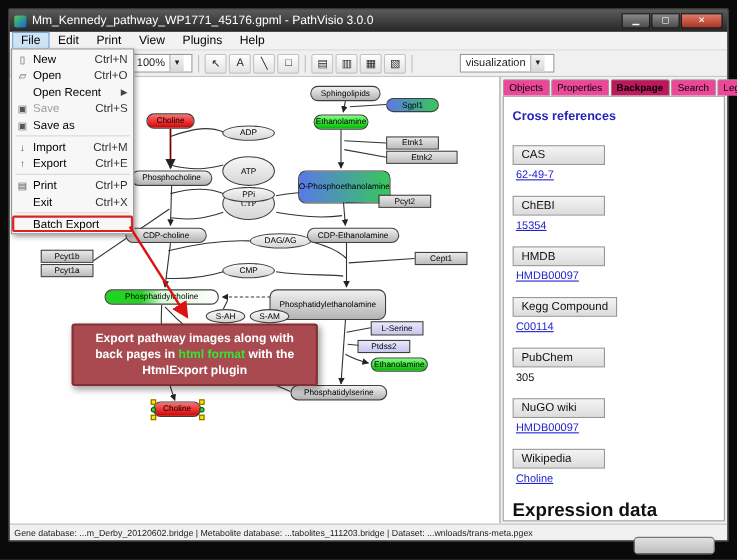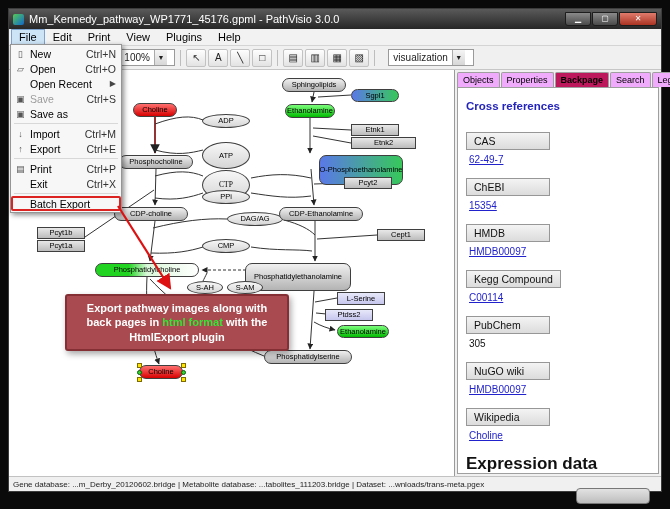--- a/index.html
+++ b/index.html
@@ -17,21 +17,21 @@
   .toolbar{height:24px;background:#f0f0f0;border-bottom:1px solid #c6c6c6;display:flex;align-items:center;gap:2px;padding:0 5px;font-size:10px;color:#222}
   .tb-btn{min-width:20px;height:18px;border:1px solid #c2c2c2;background:linear-gradient(#fefefe,#e3e3e3);border-radius:2px;display:flex;align-items:center;justify-content:center;font-size:10px;padding:0 2px}
   .tb-sep{width:1px;height:16px;background:#bdbdbd;margin:0 3px;flex:none}
   .combo{display:flex;align-items:center;border:1px solid #9a9a9a;background:#fff;height:17px;font-size:10px;padding-left:4px}
   .combo .arrow-box{width:13px;height:100%;background:linear-gradient(#f5f5f5,#d7d7d7);border-left:1px solid #aaa;display:flex;align-items:center;justify-content:center;font-size:7px;margin-left:4px}
   .main{position:absolute;top:61px;left:0;right:0;bottom:15px;display:flex}
   .canvas{position:relative;flex:1;background:#fff;border-right:1px solid #9a9a9a;overflow:hidden}
   .canvas svg.edges{position:absolute;left:0;top:0}
   .sidebar{width:206px;background:#f0f0f0;display:flex;flex-direction:column}
   .tabs{display:flex;font-size:9px;padding:2px 2px 0}
-  .tab{padding:2px 5px;border:1px solid #9f9f9f;border-bottom:none;background:#f0abfc;margin-right:1px;border-radius:2px 2px 0 0;white-space:nowrap}
+  .tab{padding:2px 5px;border:1px solid #9f9f9f;border-bottom:none;background:#ec4899;margin-right:1px;border-radius:2px 2px 0 0;white-space:nowrap}
   .tab.active{background:#be185d;font-weight:bold}
   .side-content{flex:1;background:#fff;border:1px solid #9f9f9f;margin:0 2px 2px;padding:4px 8px;overflow:hidden}
   .xref-heading{color:#2424bb;font-weight:bold;font-size:11.5px;margin:8px 0 20px}
   .xref-box{background:linear-gradient(#f4f4f4,#dcdcdc);border:1px solid #979797;font-size:10.5px;padding:2px 7px;width:max-content;min-width:84px;margin-bottom:4px;color:#111}
   .xref-val{color:#2222cc;text-decoration:underline;font-size:10px;margin:0 0 13px 3px;display:block;width:max-content}
   .xref-val.plain{color:#111;text-decoration:none}
   .expr-heading{font-weight:bold;font-size:17px;margin-top:4px;color:#111}
   .statusbar{position:absolute;left:0;right:0;bottom:0;height:15px;background:#f0f0f0;border-top:1px solid #c2c2c2;font-size:8px;color:#222;padding:3px 4px;white-space:nowrap;overflow:hidden}
   .file-menu{position:absolute;left:10px;top:44px;width:112px;background:#f7f7f7;border:1px solid #959595;box-shadow:2px 2px 5px rgba(0,0,0,.45);font-size:10.5px;z-index:50;padding:1px 0}
   .fm-item{display:flex;align-items:center;height:15px;padding:0 5px 0 3px}
@@ -102,21 +102,21 @@
         <span class="tb-btn">□</span>
       </span>
     <span class="tb-sep"></span>
     <span style="display:flex;gap:2px">
         <span class="tb-btn">▤</span>
         <span class="tb-btn">▥</span>
         <span class="tb-btn">▦</span>
         <span class="tb-btn">▧</span>
       </span>
     <span class="tb-sep"></span>
-    <span class="combo" style="margin-left:8px;width:86px">
+    <span class="combo" style="margin-left:38px;width:86px">
       <span>visualization</span>
       <span class="arrow-box">▼</span>
     </span>
   </div>
 
   <div class="main">
     <div class="canvas">
       <svg class="edges" width="448" height="410">
         <defs>
           <marker id="ah" markerWidth="7" markerHeight="7" refX="5.5" refY="3" orient="auto">
@@ -164,24 +164,24 @@
       </div>
     <div class="node n-round" style="left: 273px; top: 8px; width: 64px; height: 14px;">Sphingolipids</div>
         <div class="node n-gradbg" style="left: 342px; top: 19px; width: 48px; height: 13px;">Sgpl1</div>
         <div class="node n-red" style="left: 124px; top: 33px; width: 44px; height: 14px;">Choline</div>
         <div class="node n-green" style="left: 276px; top: 34px; width: 50px; height: 14px;">Ethanolamine</div>
         <div class="node n-ellipse" style="left: 193px; top: 44px; width: 48px; height: 14px;">ADP</div>
         <div class="node n-gene" style="left: 342px; top: 54px; width: 48px; height: 12px;">Etnk1</div>
         <div class="node n-gene" style="left: 342px; top: 67px; width: 65px; height: 12px;">Etnk2</div>
         <div class="node n-ellipse" style="left: 193px; top: 72px; width: 48px; height: 27px;">ATP</div>
         <div class="node n-round" style="left: 110px; top: 85px; width: 74px; height: 14px;">Phosphocholine</div>
-        <div class="node n-gradbg" style="left: 262px; top: 85px; width: 84px; height: 30px; margin-left: 48px;">O-Phosphoethanolamine</div>
+        <div class="node n-gradbg" style="left: 262px; top: 85px; width: 84px; height: 30px;">O-Phosphoethanolamine</div>
         <div class="node n-ellipse" style="left: 193px; top: 100px; width: 48px; height: 30px; font-family: Liberation Serif, serif;">CTP</div>
         <div class="node n-gene" style="left: 335px; top: 107px; width: 48px; height: 12px;">Pcyt2</div>
-        <div class="node n-ellipse" style="left: 193px; top: 120px; width: 48px; height: 14px;">PPi</div>
+        <div class="node n-ellipse" style="left: 193px; top: 100px; width: 48px; height: 14px;">PPi</div>
         <div class="node n-round" style="left: 105px; top: 137px; width: 74px; height: 14px;">CDP-choline</div>
         <div class="node n-ellipse" style="left: 218px; top: 142px; width: 56px; height: 14px;">DAG/AG</div>
         <div class="node n-round" style="left: 270px; top: 137px; width: 84px; height: 14px;">CDP-Ethanolamine</div>
         <div class="node n-gene" style="left: 368px; top: 159px; width: 48px; height: 12px;">Cept1</div>
         <div class="node n-ellipse" style="left: 193px; top: 169px; width: 48px; height: 14px;">CMP</div>
         <div class="node n-gene" style="left: 28px; top: 157px; width: 48px; height: 12px;">Pcyt1b</div>
         <div class="node n-gene" style="left: 28px; top: 170px; width: 48px; height: 12px;">Pcyt1a</div>
         <div class="node n-halfgreen" style="left: 86px; top: 193px; width: 104px; height: 14px;">Phosphatidylcholine</div>
         <div class="node n-round" style="left: 236px; top: 193px; width: 106px; height: 28px;">Phosphatidylethanolamine</div>
         <div class="node n-ellipse" style="left: 178px; top: 211px; width: 36px; height: 13px;">S-AH</div>

